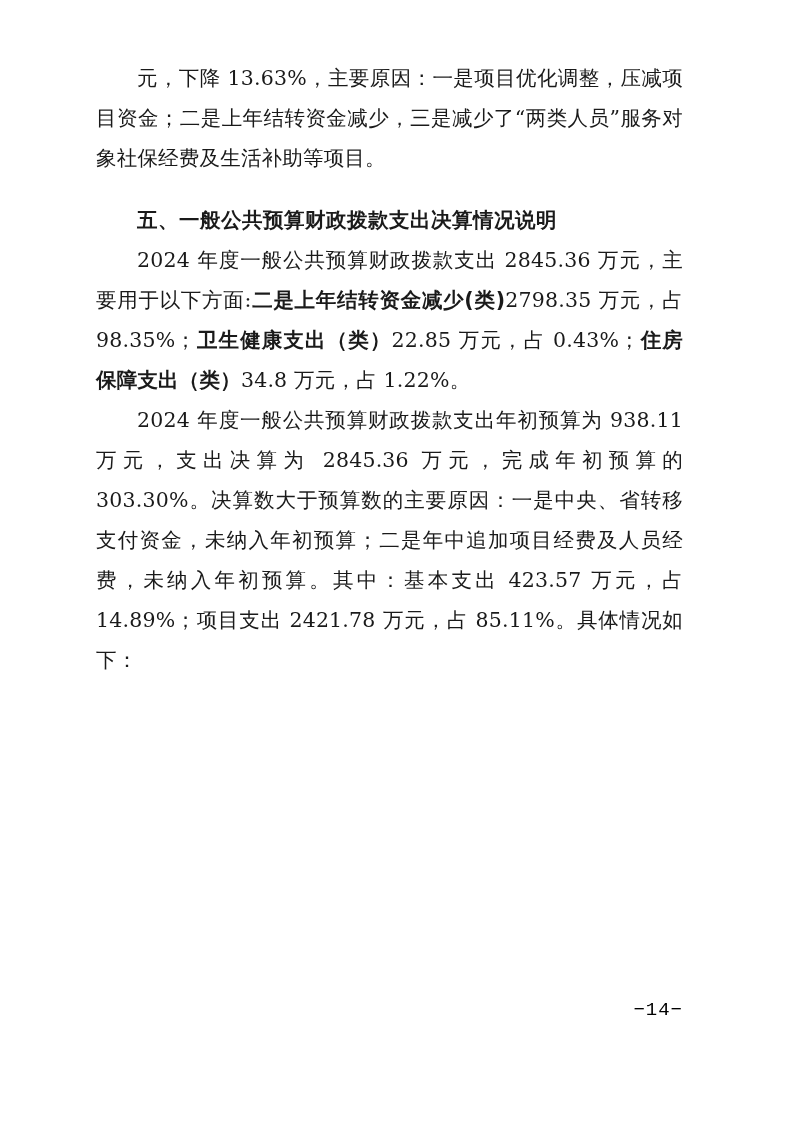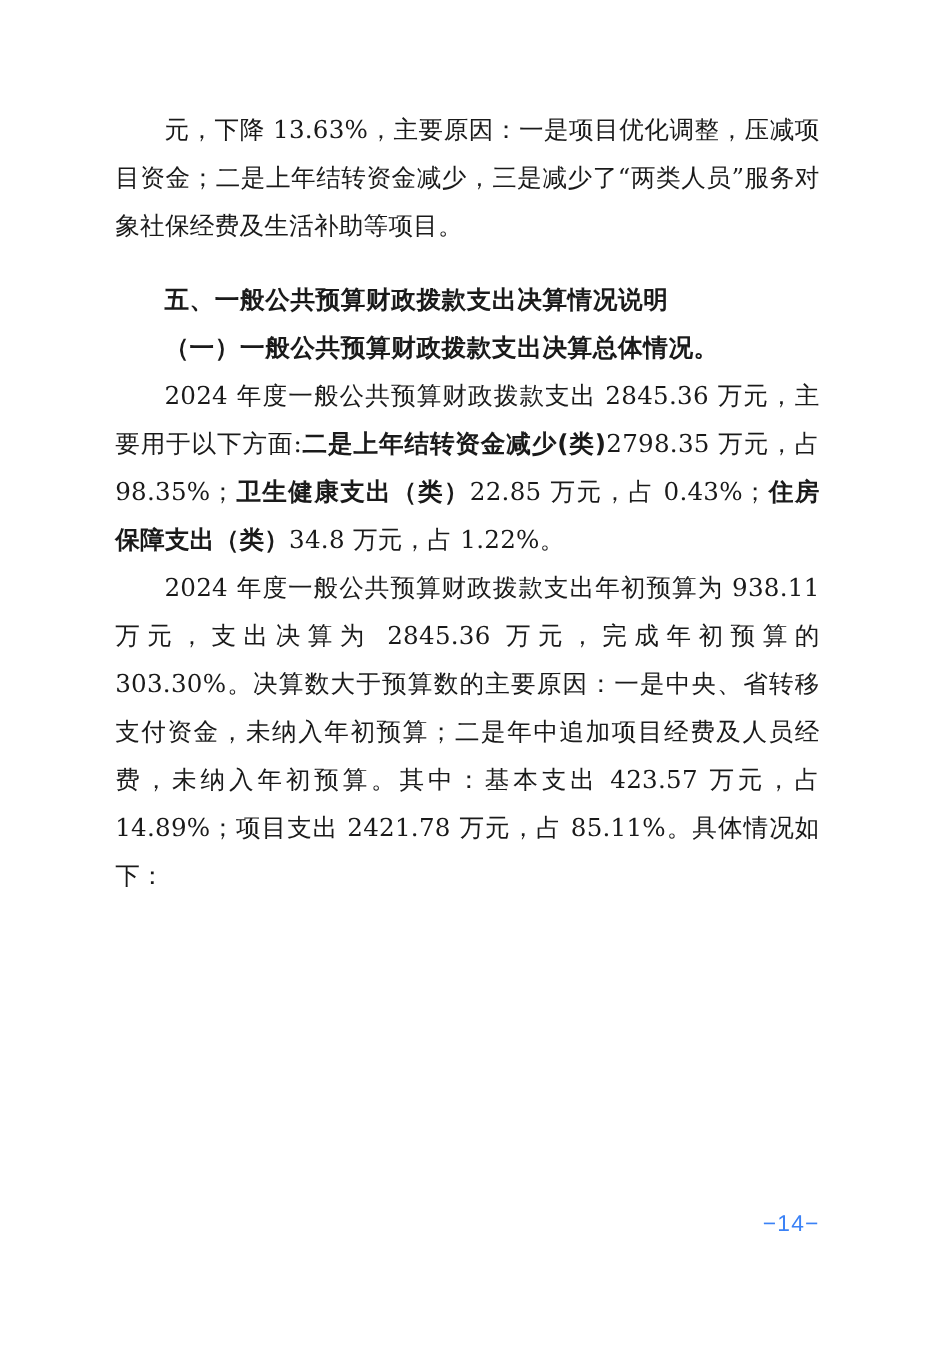--- a/index.html
+++ b/index.html
@@ -15,21 +15,21 @@
     position: relative;
     overflow: hidden;
   }
   .page {
     position: absolute;
     left: 0;
     top: 0;
     width: 779px;
     height: 1122px;
     box-sizing: border-box;
-    padding: 88px 96px 40px 96px;
+    padding: 58px 96px 40px 96px;
   }
   .doc-body {
     font-size: 20.5px;
     line-height: 40px;
     text-align: justify;
     text-justify: inter-ideograph;
     letter-spacing: 0.2px;
   }
   p {
     margin: 0;
@@ -50,38 +50,37 @@
     font-family: "DejaVu Sans", "Liberation Sans", sans-serif;
     letter-spacing: 0.5px;
   }
   .bold-inline {
     font-weight: bold;
     font-family: "DejaVu Sans", "Liberation Sans", sans-serif;
   }
   .page-number {
     position: absolute;
     right: 96px;
-    bottom: 90px;
+    bottom: 101px;
     font-size: 19px;
-    font-family: Liberation Sans, sans-serif;
-    color: #3b82f6;
+    font-family: Liberation Mono, monospace;
+    color: #000000;
     letter-spacing: 1px;
   }
 </style>
 </head>
 <body>
 
 <div class="page">
   <div class="doc-body">
 
     <p class="para">元，下降 13.63%，主要原因：一是项目优化调整，压减项目资金；二是上年结转资金减少，三是减少了“两类人员”服务对象社保经费及生活补助等项目。</p>
 
     <p class="heading">五、一般公共预算财政拨款支出决算情况说明</p>
 
-    <p class="heading-sub">（一）一般公共预算财政拨款支出决算总体情况。</p>
 
 
 
     <p class="para"><span>2024 年度一般公共预算财政拨款支出 2845.36 万元，主要用于以下方面:</span><span class="bold-inline">二是上年结转资金减少(类)</span><span>2798.35 万元，占 98.35%；</span><span class="bold-inline">卫生健康支出（类）</span><span>22.85 万元，占 0.43%；</span><span class="bold-inline">住房保障支出（类）</span><span>34.8 万元，占 1.22%。</span></p>
 
 
     <p class="para">2024 年度一般公共预算财政拨款支出年初预算为 938.11 万元，支出决算为 2845.36 万元，完成年初预算的 303.30%。决算数大于预算数的主要原因：一是中央、省转移支付资金，未纳入年初预算；二是年中追加项目经费及人员经费，未纳入年初预算。其中：基本支出 423.57 万元，占 14.89%；项目支出 2421.78 万元，占 85.11%。具体情况如下：</p>
 
   </div>
 

